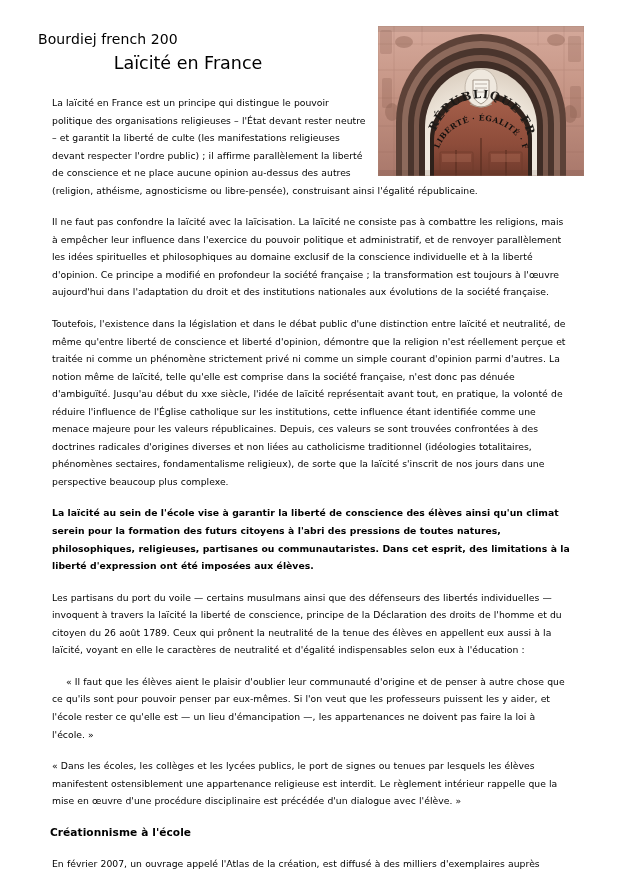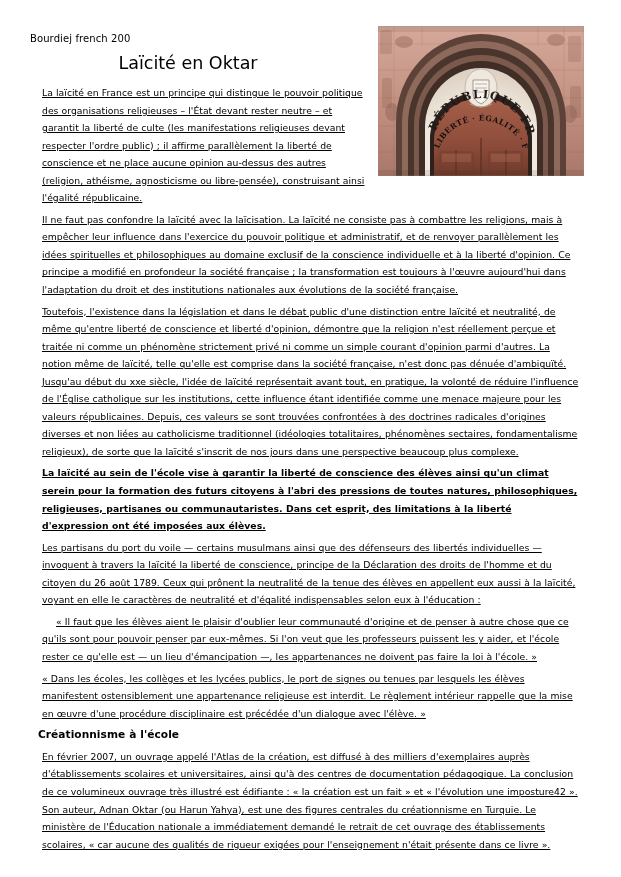--- a/index.html
+++ b/index.html
@@ -19,23 +19,23 @@
   .page {
     position: absolute;
     left: 0; top: 0;
     width: 621px;
     height: 877px;
     background: #ffffff;
   }
 
   .header-line {
     position: absolute;
-    left: 30px;
+    left: 38px;
     top: 33px;
-    font-size: 10px;
+    font-size: 14px;
     letter-spacing: 0.1px;
     line-height: 12px;
     white-space: nowrap;
     text-align: right;
   }
 
   .doc-title {
     position: absolute;
     left: 38px;
     top: 52px;
@@ -65,56 +65,55 @@
     top: 80px;
     width: 546px;
     font-size: 9.25px;
     line-height: 17.55px;
     text-align: left;
     letter-spacing: 0.02px;
     word-spacing: 0.2px;
   }
 
   .body-text p {
-    margin: 4px;
-    text-decoration: underline;
+    margin: 14px;
   }
 
   
   .wrap-shape {
     float: right;
     width: 216px;
     height: 100px;
     shape-outside: content-box;
   }
 
   p.bold-para {
     font-weight: bold;
   }
 
   h2.section-head {
     font-size: 10.6px;
     font-weight: bold;
-    margin: 0;
+    margin: 12px;
     line-height: 17.8px;
     letter-spacing: 0.05px;
   }
 
   .quote-indent {
     text-indent: 14px;
   }
 </style>
 </head>
 <body>
 
 <div class="page">
 
   <div class="header-line">Bourdiej french 200</div>
 
-  <div class="doc-title">Laïcité en Oktar</div>
+  <div class="doc-title">Laïcité en France</div>
 
   <div class="photo">
     <svg viewBox="0 0 206 150" xmlns="http://www.w3.org/2000/svg" aria-hidden="true">
       <defs>
         <linearGradient id="stoneG" x1="0" y1="0" x2="0" y2="1">
           <stop offset="0%" stop-color="#d5a99b"></stop>
           <stop offset="45%" stop-color="#c59484"></stop>
           <stop offset="100%" stop-color="#a9786b"></stop>
         </linearGradient>
         <linearGradient id="woodG" x1="0" y1="0" x2="0" y2="1">

